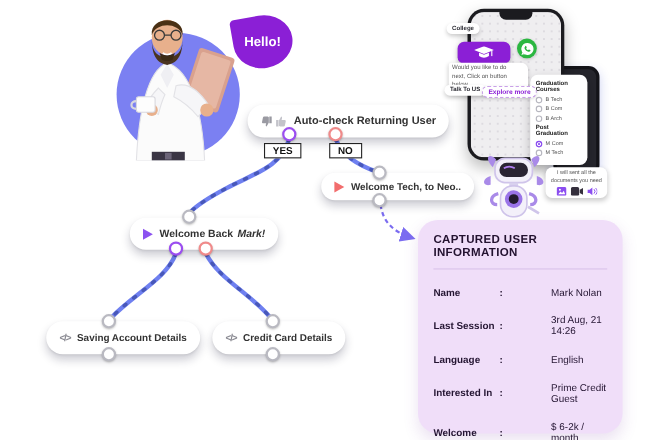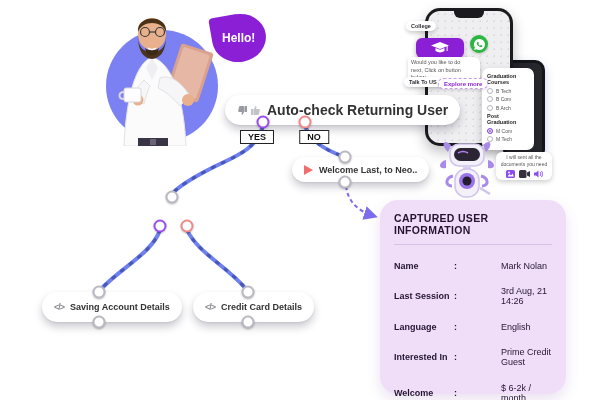--- a/index.html
+++ b/index.html
@@ -130,43 +130,48 @@
     <line x1="49.5" y1="30" x2="55.5" y2="30" stroke="#3a3a3a" stroke-width="1.2"></line>
 
     <rect x="38" y="136" width="30" height="8" fill="#3a3544"></rect>
     <rect x="50" y="137" width="6" height="6" fill="#6b6478"></rect>
   </svg>
 
   <div id="hello" class="abs">
     <span>Hello!</span>
   </div>
 
-  <div class="node" style="left:225px;top:95px;height:30px;font-size:14px;">
+  <div class="node" style="left:225px;top:95px;height:30px;font-size:10px;">
     <span class="thumbs">
       <svg width="11" height="11" viewBox="0 0 11 11">
           <path d="M1,4 h2.2 v6 H1 Z M3.6,9.4 V4.6 L5.6,1 q1.1,.2 .8,1.6 L6,4 h3 q1,.1 .8,1.2 L9,9 q-.2,1 -1.2,1 H4.6 Z" fill="#9a9aa2" transform="rotate(180 5.5 5.5)"></path>
         </svg>
       <svg width="11" height="11" viewBox="0 0 11 11">
           <path d="M1,4 h2.2 v6 H1 Z M3.6,9.4 V4.6 L5.6,1 q1.1,.2 .8,1.6 L6,4 h3 q1,.1 .8,1.2 L9,9 q-.2,1 -1.2,1 H4.6 Z" fill="#c3c3ca"></path>
         </svg>
     </span>
     <span class="txt">Auto-check Returning User</span>
   </div>
   <div class="ring purple" style="left:263px;top:122px;"></div>
   <div class="ring pink" style="left:305px;top:122px;"></div>
   <div class="branch-label" style="left:257px;top:137px;">YES</div>
   <div class="branch-label" style="left:314px;top:137px;">NO</div>
 
   <div class="node" style="left:292px;top:157px;height:25px;font-size:9px;">
     <span class="play pink"></span>
-    <span class="txt">Welcome Last, to Neo..</span>
+    <span class="txt">Welcome Tech, to Neo..</span>
   </div>
   <div class="ring gray" style="left:345px;top:157px;"></div>
   <div class="ring gray" style="left:345px;top:182px;"></div>
 
+  <div class="node" style="left:118px;top:198px;height:29px;font-size:9.5px;">
+    <span class="play purple"></span>
+    <span class="txt">Welcome Back</span>
+    <span class="txt" style="font-style:italic;margin-left:-2px;">Mark!</span>
+  </div>
   <div class="ring gray" style="left:172px;top:197px;"></div>
   <div class="ring purple" style="left:160px;top:226px;"></div>
   <div class="ring pink" style="left:187px;top:226px;"></div>
 
   <div class="node" style="left:42px;top:292px;height:30px;font-size:9px;">
     <span class="code-ic">&lt;/&gt;</span>
     <span class="txt">Saving Account Details</span>
   </div>
   <div class="ring gray" style="left:99px;top:292px;"></div>
   <div class="ring gray" style="left:99px;top:322px;"></div>

